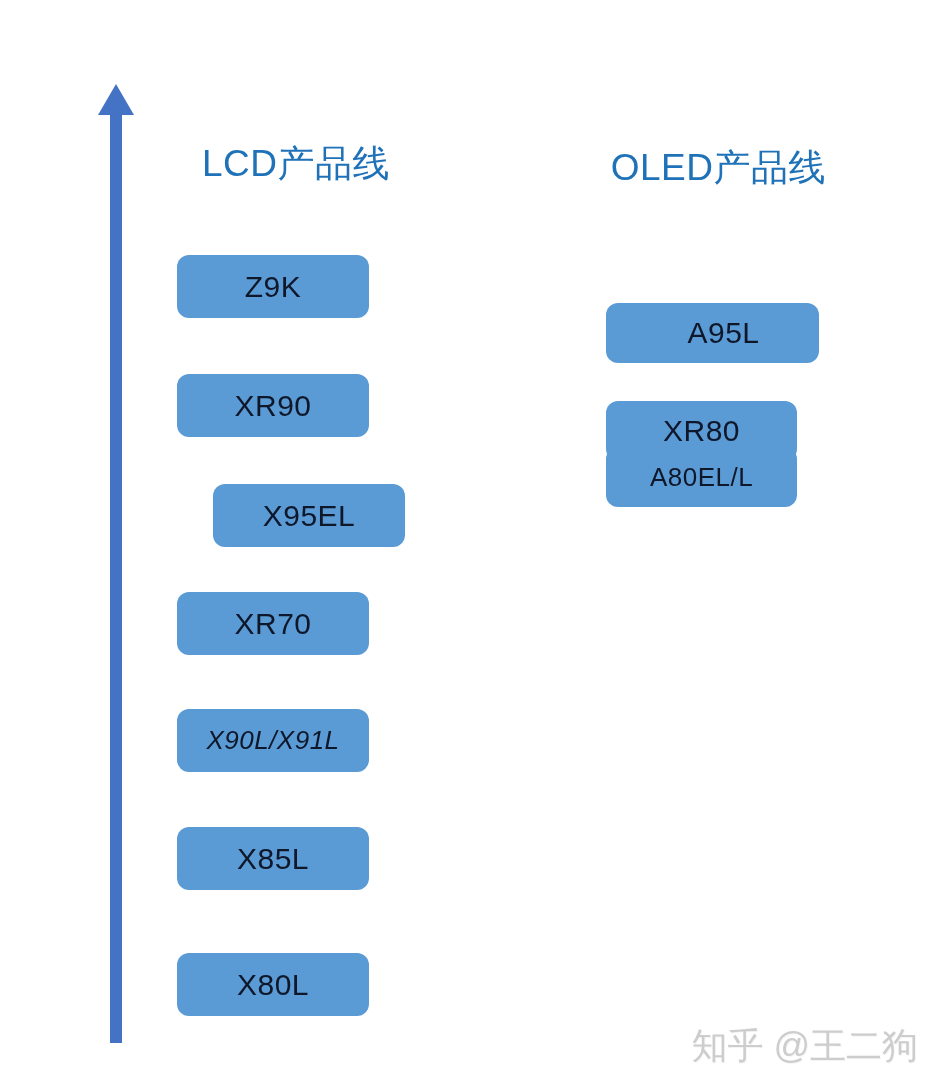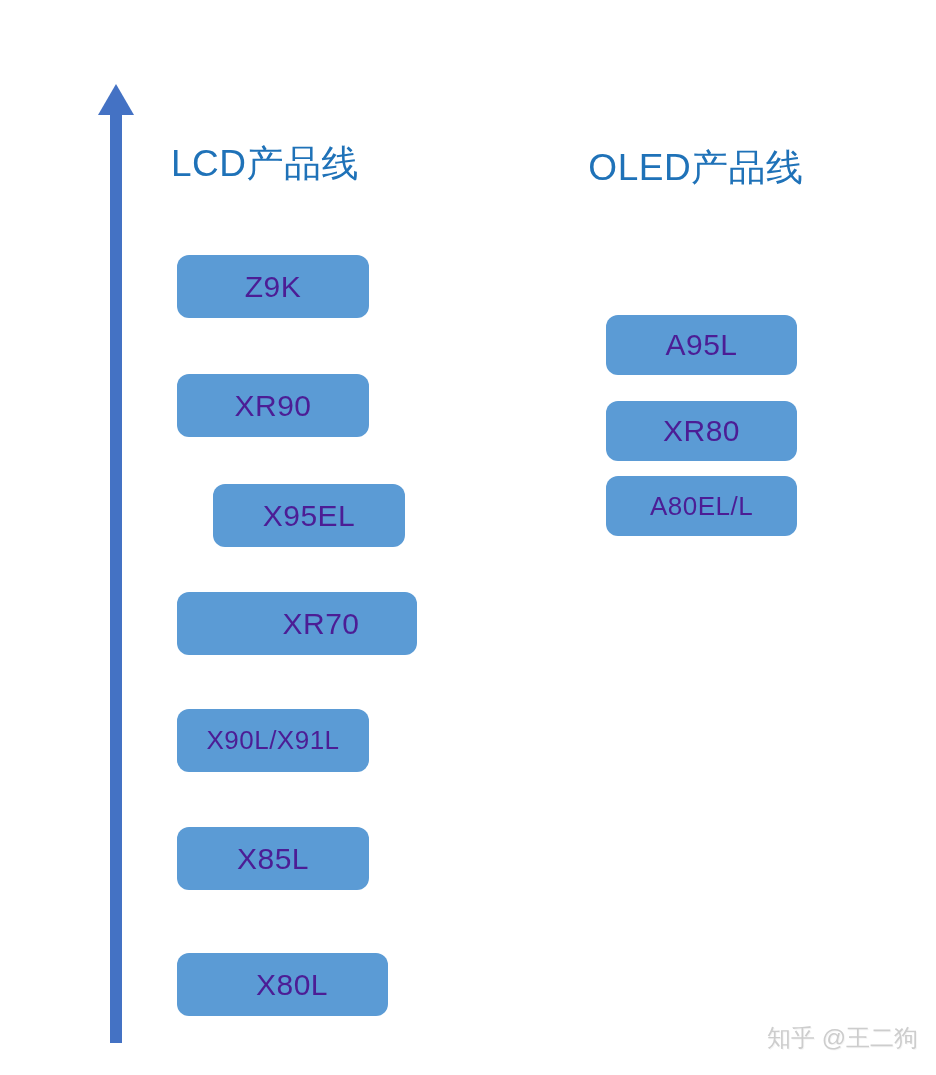--- a/index.html
+++ b/index.html
@@ -35,62 +35,62 @@
     border-right: 18px solid transparent;
     border-bottom: 31px solid var(--arrow, #4472C4);
   }
 
   
   .col-title {
     position: absolute;
     font-size: 37px;
     letter-spacing: 0.5px;
     color: var(--title, #1F72B8);
-    text-align: center;
+    text-align: right;
     white-space: nowrap;
   }
   .col-title.lcd  { left: 140px; width: 250px; top: 139px; }
   .col-title.oled { left: 566px; width: 260px; top: 143px; }
 
   
   .box {
     position: absolute;
     background: var(--box, #5B9BD5);
     border-radius: 12px;
-    color: #4c1d95;
+    color: #0f172a;
     display: flex;
     align-items: center;
     justify-content: center;
     font-size: 30px;
     letter-spacing: 0.5px;
   }
   .box.small-label { font-size: 26px; }
 
   .col-lcd  .box { left: 177px; width: 192px; height: 63px; }
   .col-oled .box { left: 606px; width: 191px; height: 60px; }
 
   
   .box.lcd-0 { top: 255px; }
   .box.lcd-1 { top: 374px; align-items: center; }
   .box.lcd-2 { top: 484px; margin-left: 36px; }
-  .box.lcd-3 { top: 592px; padding-left: 48px; }
-  .box.lcd-4 { top: 709px; }
+  .box.lcd-3 { top: 592px; }
+  .box.lcd-4 { top: 709px; font-style: italic; }
   .box.lcd-5 { top: 827px; }
-  .box.lcd-6 { top: 953px; padding-left: 19px; }
+  .box.lcd-6 { top: 953px; }
 
   
-  .box.oled-0 { top: 315px; }
+  .box.oled-0 { top: 303px; padding-left: 22px; }
   .box.oled-1 { top: 381px; margin-top: 20px; }
-  .box.oled-2 { top: 476px; }
+  .box.oled-2 { top: 447px; }
 
   .watermark {
     position: absolute;
     right: 18px;
     top: 1022px;
-    font-size: 24px;
+    font-size: 36px;
     color: var(--watermark, #CDCDCD);
     white-space: nowrap;
     text-shadow: 1px 1px 0 rgba(0,0,0,0.04);
   }
 </style>
 </head>
 <body>
 
 <div id="canvas" style="--box: #5B9BD5; --arrow: #4472C4; --title: #1F72B8; --watermark: #CDCDCD; --bg: #FFFFFF;">
 

